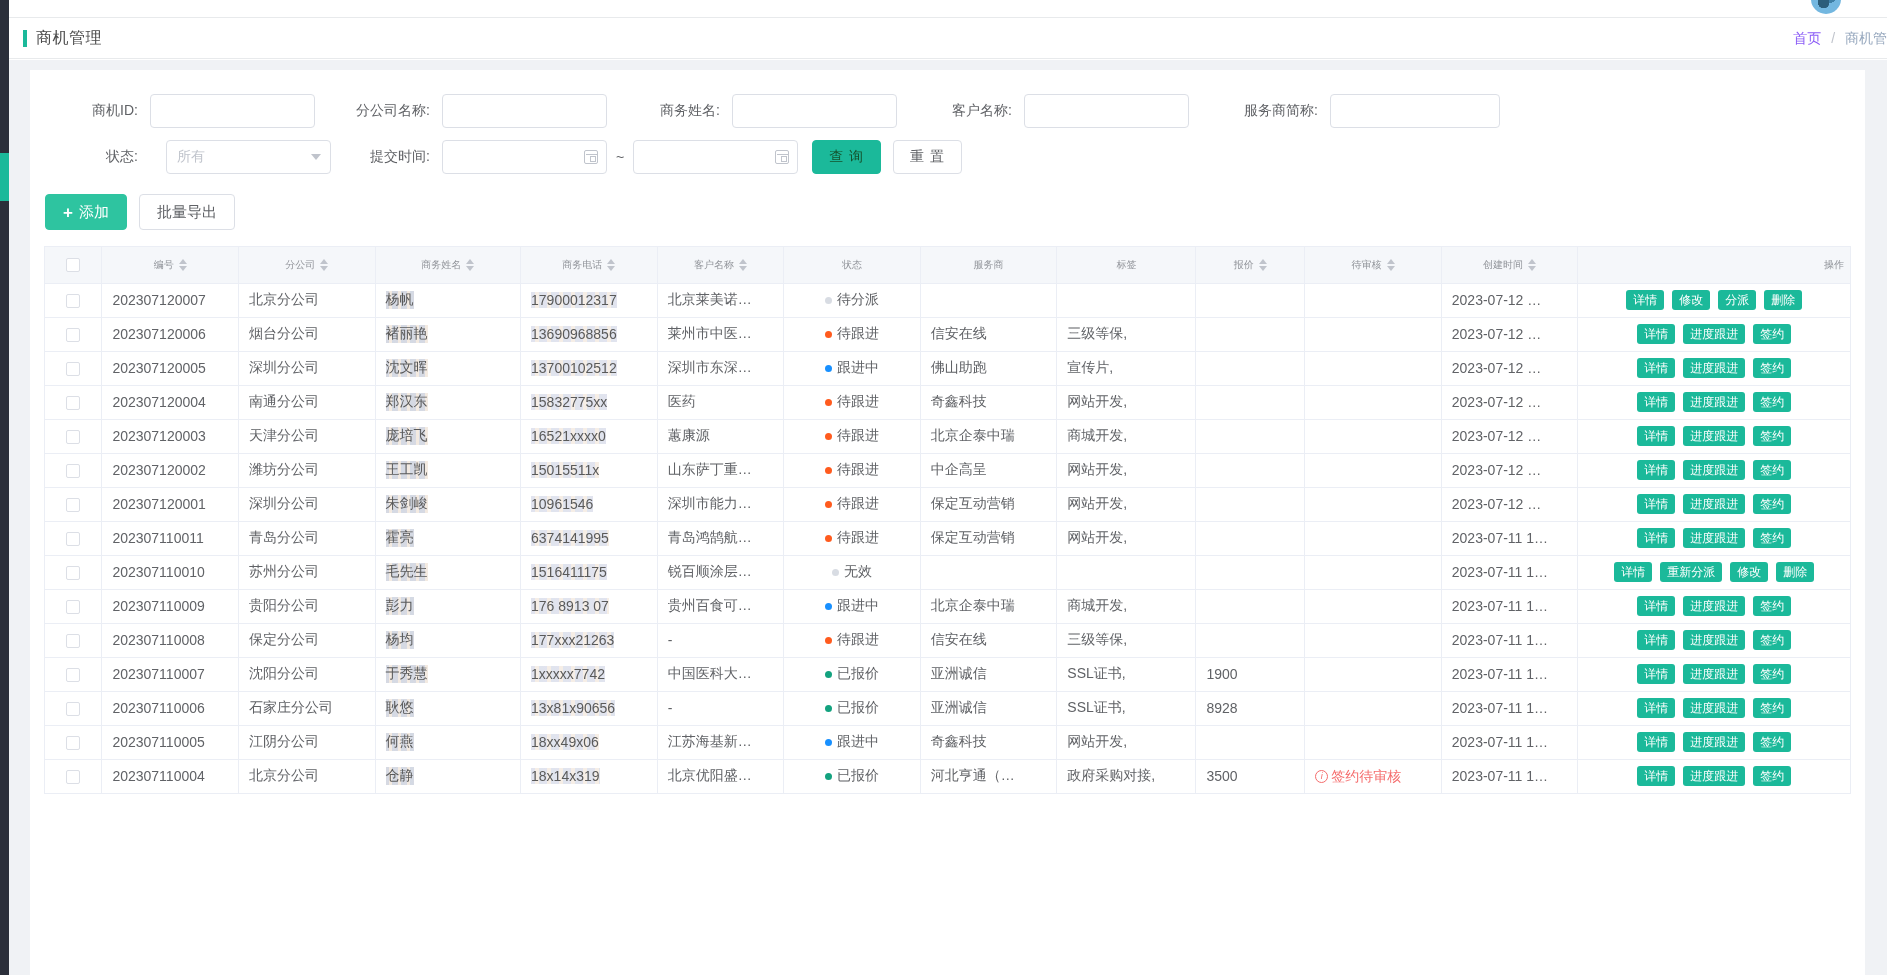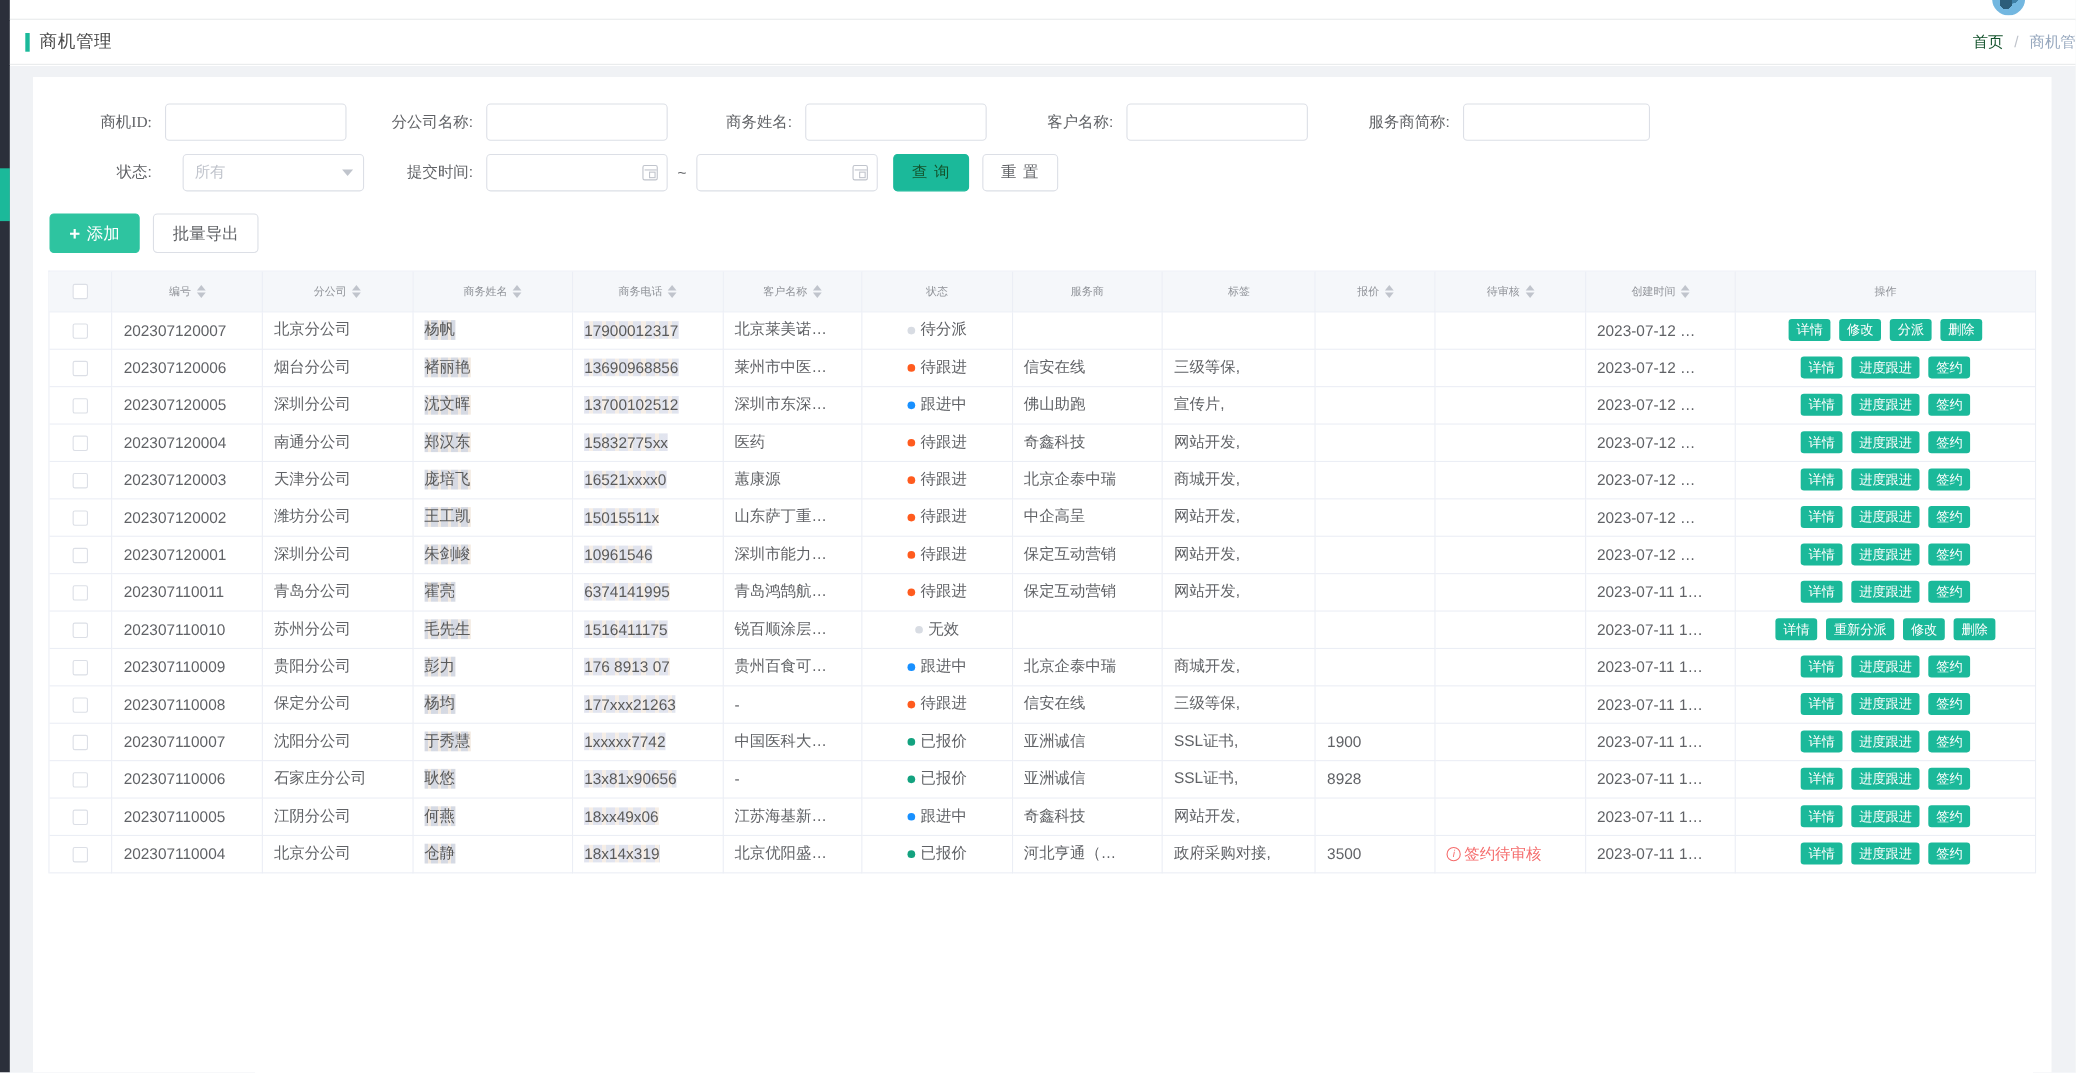--- a/index.html
+++ b/index.html
@@ -46,21 +46,21 @@
   }
   .page-title-wrap { display:flex; align-items:center; padding-left:14px; }
   .title-bar { width:4px; height:17px; background:#1bb99a; margin-right:9px; }
   .page-title { font-size:16px; color:#4a4a4a; letter-spacing:0.5px; }
   .breadcrumb {
     margin-left:auto; padding-right:0;
     font-size:14px; color:#97a8be; white-space:nowrap;
     overflow:hidden; width:180px; text-align:right;
   }
   .breadcrumb .sep { margin:0 6px; color:#c0c4cc; }
-  .crumb-link { color:#14532d; cursor:pointer; }
+  .crumb-link { color:#8b5cf6; cursor:pointer; }
   .crumb-cur { color:#97a8be; }
 
   
   .content {
     position:absolute; left:9px; top:60px; right:0; bottom:0;
     background:#f0f2f5; padding:10px 0 0 0;
   }
   .card {
     position:absolute; left:21px; right:22px; top:10px; bottom:0;
     background:#fff;
@@ -113,21 +113,21 @@
   .btn-export { height:36px; padding:0 17px; font-size:15px; letter-spacing:0;}
 
   
   .table-wrap { margin:0 14px; border:1px solid #ebeef5; border-bottom:none; }
   table { border-collapse:collapse; width:100%; table-layout:fixed; }
   thead th {
     background:#f5f7fa; height:36px; font-weight:normal;
     font-size:10px; color:#909399; border-bottom:1px solid #ebeef5;
     border-right:1px solid #ebeef5; text-align:center; padding:0 6px;
   }
-  thead th:last-child { border-right:none; }
+  thead th:last-child { border-right:none;text-align:right; }
   .th-inner { display:inline-flex; align-items:center; gap:5px; justify-content:center; }
   .sorter { display:inline-flex; flex-direction:column; gap:2px; }
   .sorter i { display:block; width:0;height:0;border-left:4px solid transparent;border-right:4px solid transparent; }
   .sorter .up { border-bottom:5px solid #c0c4cc; }
   .sorter .dn { border-top:5px solid #c0c4cc; }
   tbody td {
     height:34px; font-size:14px; color:#606266;
     border-bottom:1px solid #ebeef5; border-right:1px solid #ebeef5;
     padding:0 10px; text-align:left; white-space:nowrap; overflow:hidden;
   }
@@ -191,21 +191,21 @@
       <span class="crumb-cur">商机管</span>
     </div>
   </div>
 
   <div class="content">
     <div class="card">
 
       <div class="form-area">
         <div class="form-row">
           <div class="fld" style="width:302px;">
-            <div class="fld-label" style="width:120px;font-family:Liberation Serif, serif;">商机ID:</div>
+            <div class="fld-label" style="width:120px;">商机ID:</div>
             <input class="inp w165" placeholder="" style="">
           </div>
           <div class="fld" style="width:292px;">
             <div class="fld-label" style="width:110px;">分公司名称:</div>
             <input class="inp w165" placeholder="" style="">
           </div>
           <div class="fld" style="width:290px;">
             <div class="fld-label" style="width:108px;">商务姓名:</div>
             <input class="inp w165" placeholder="" style="">
           </div>

